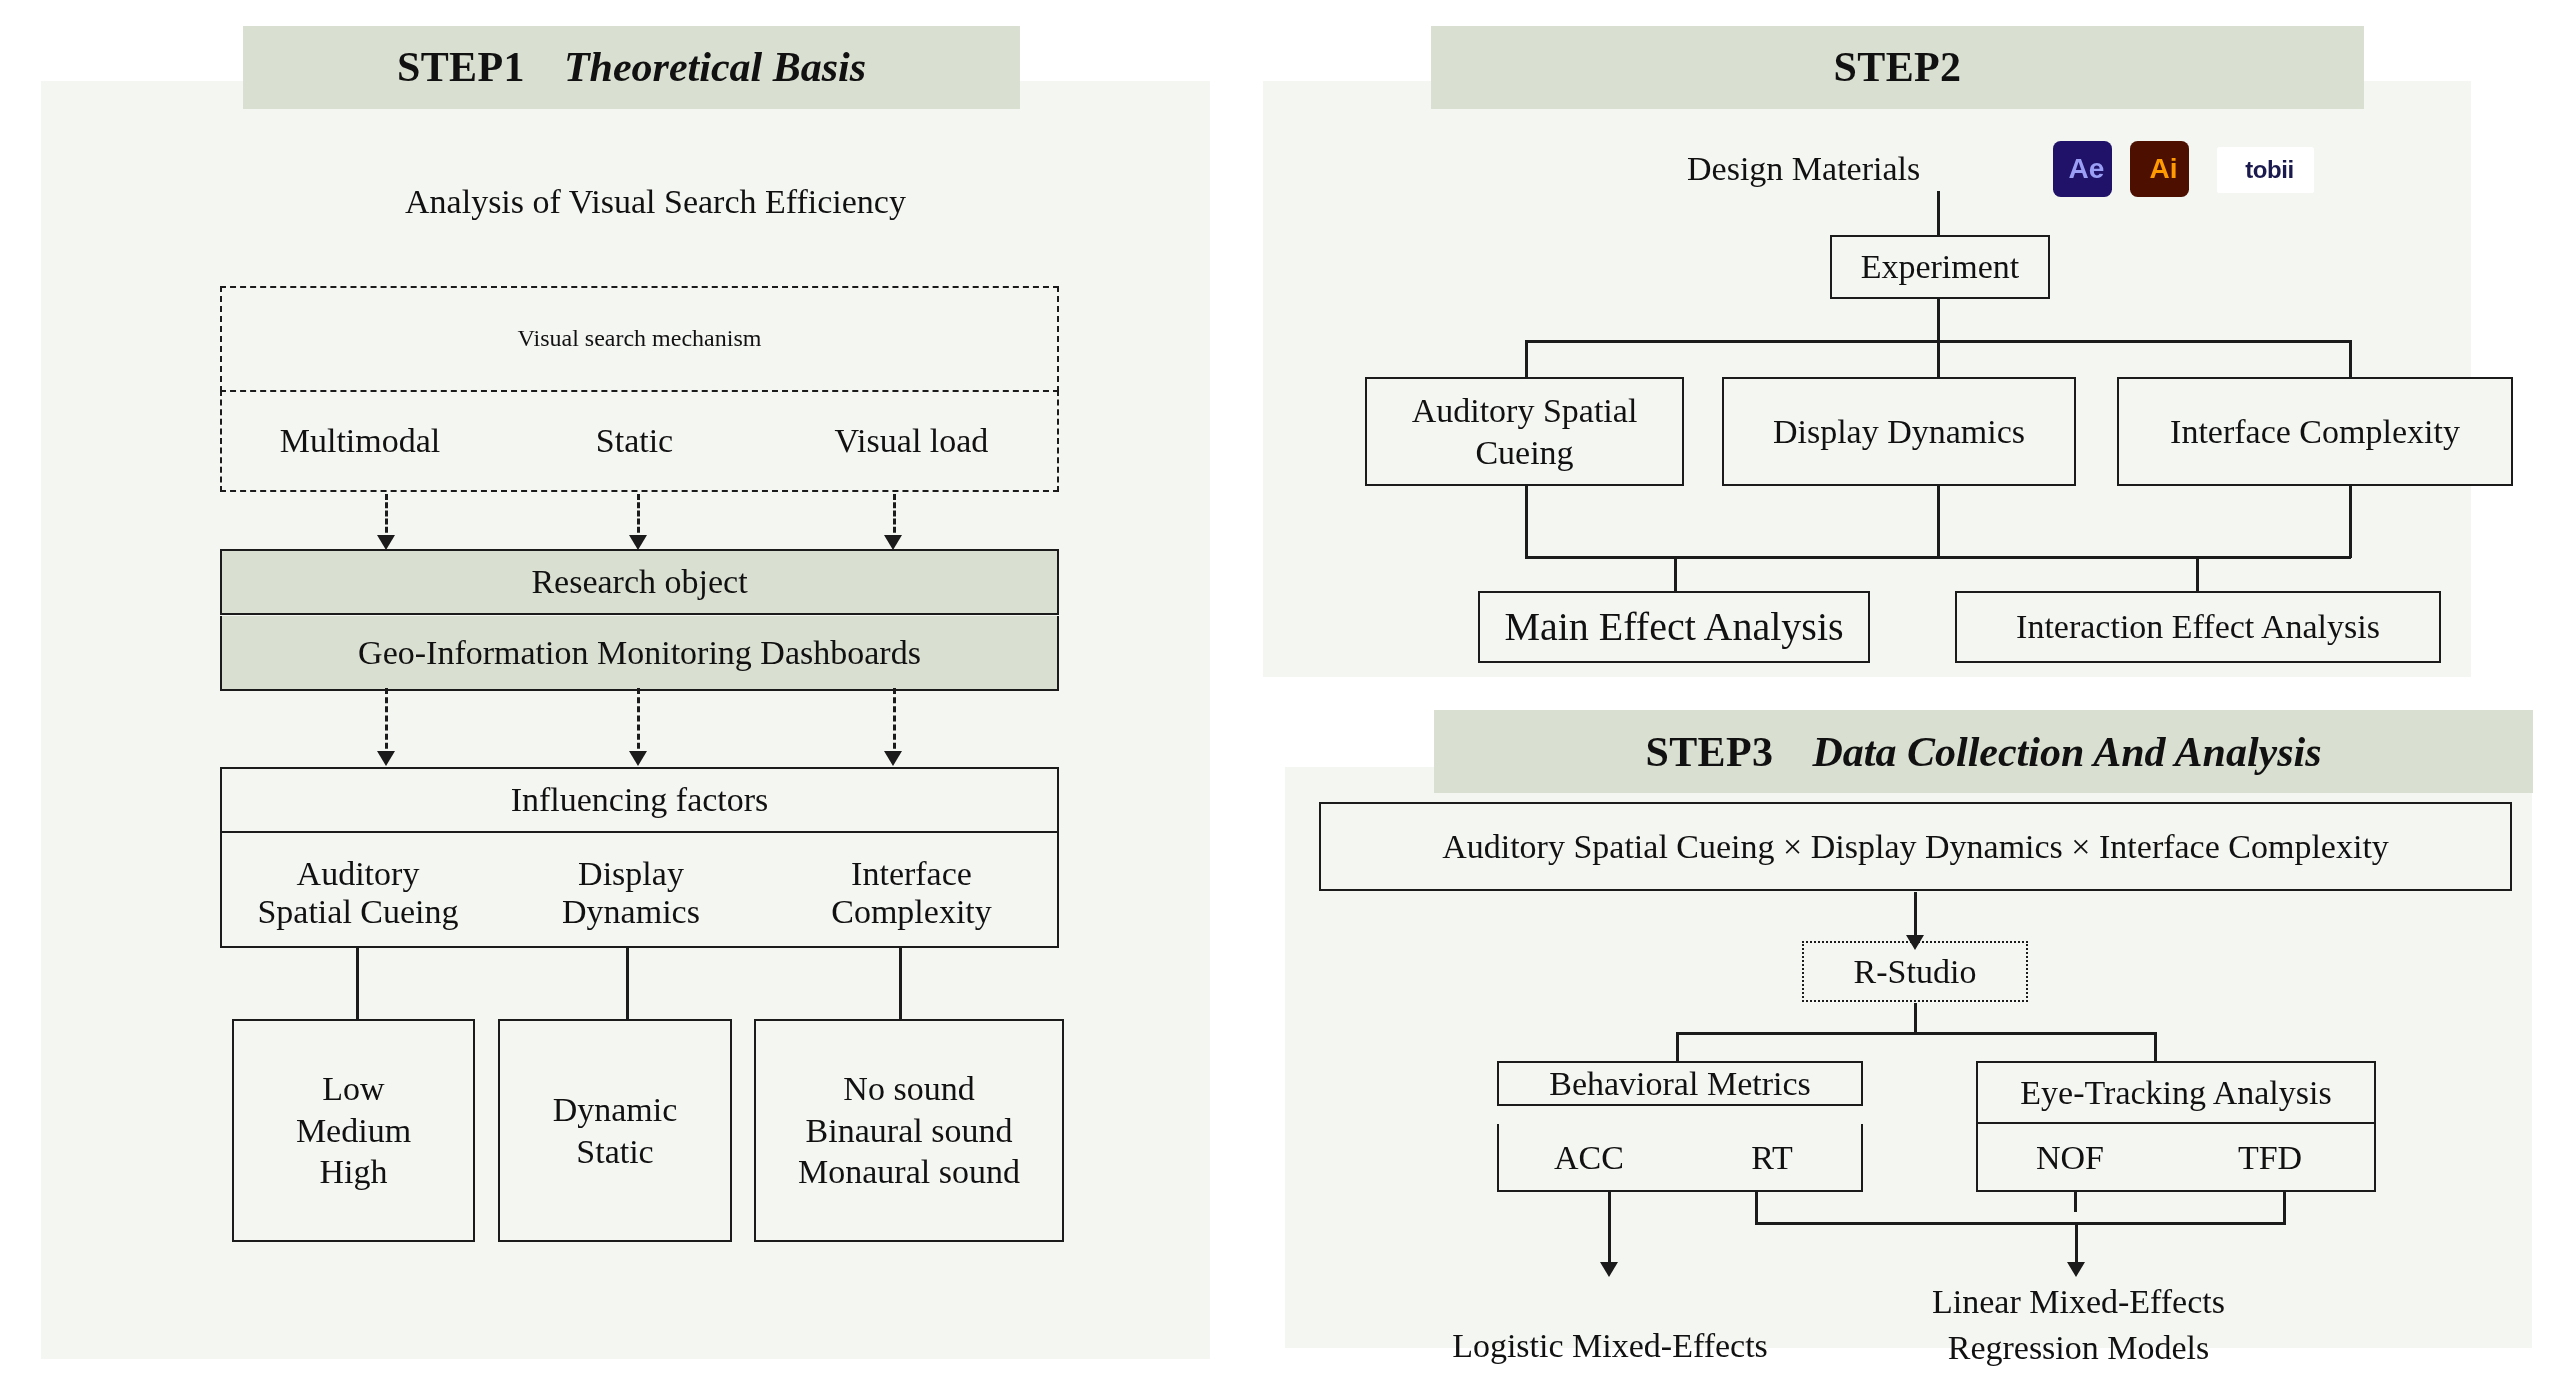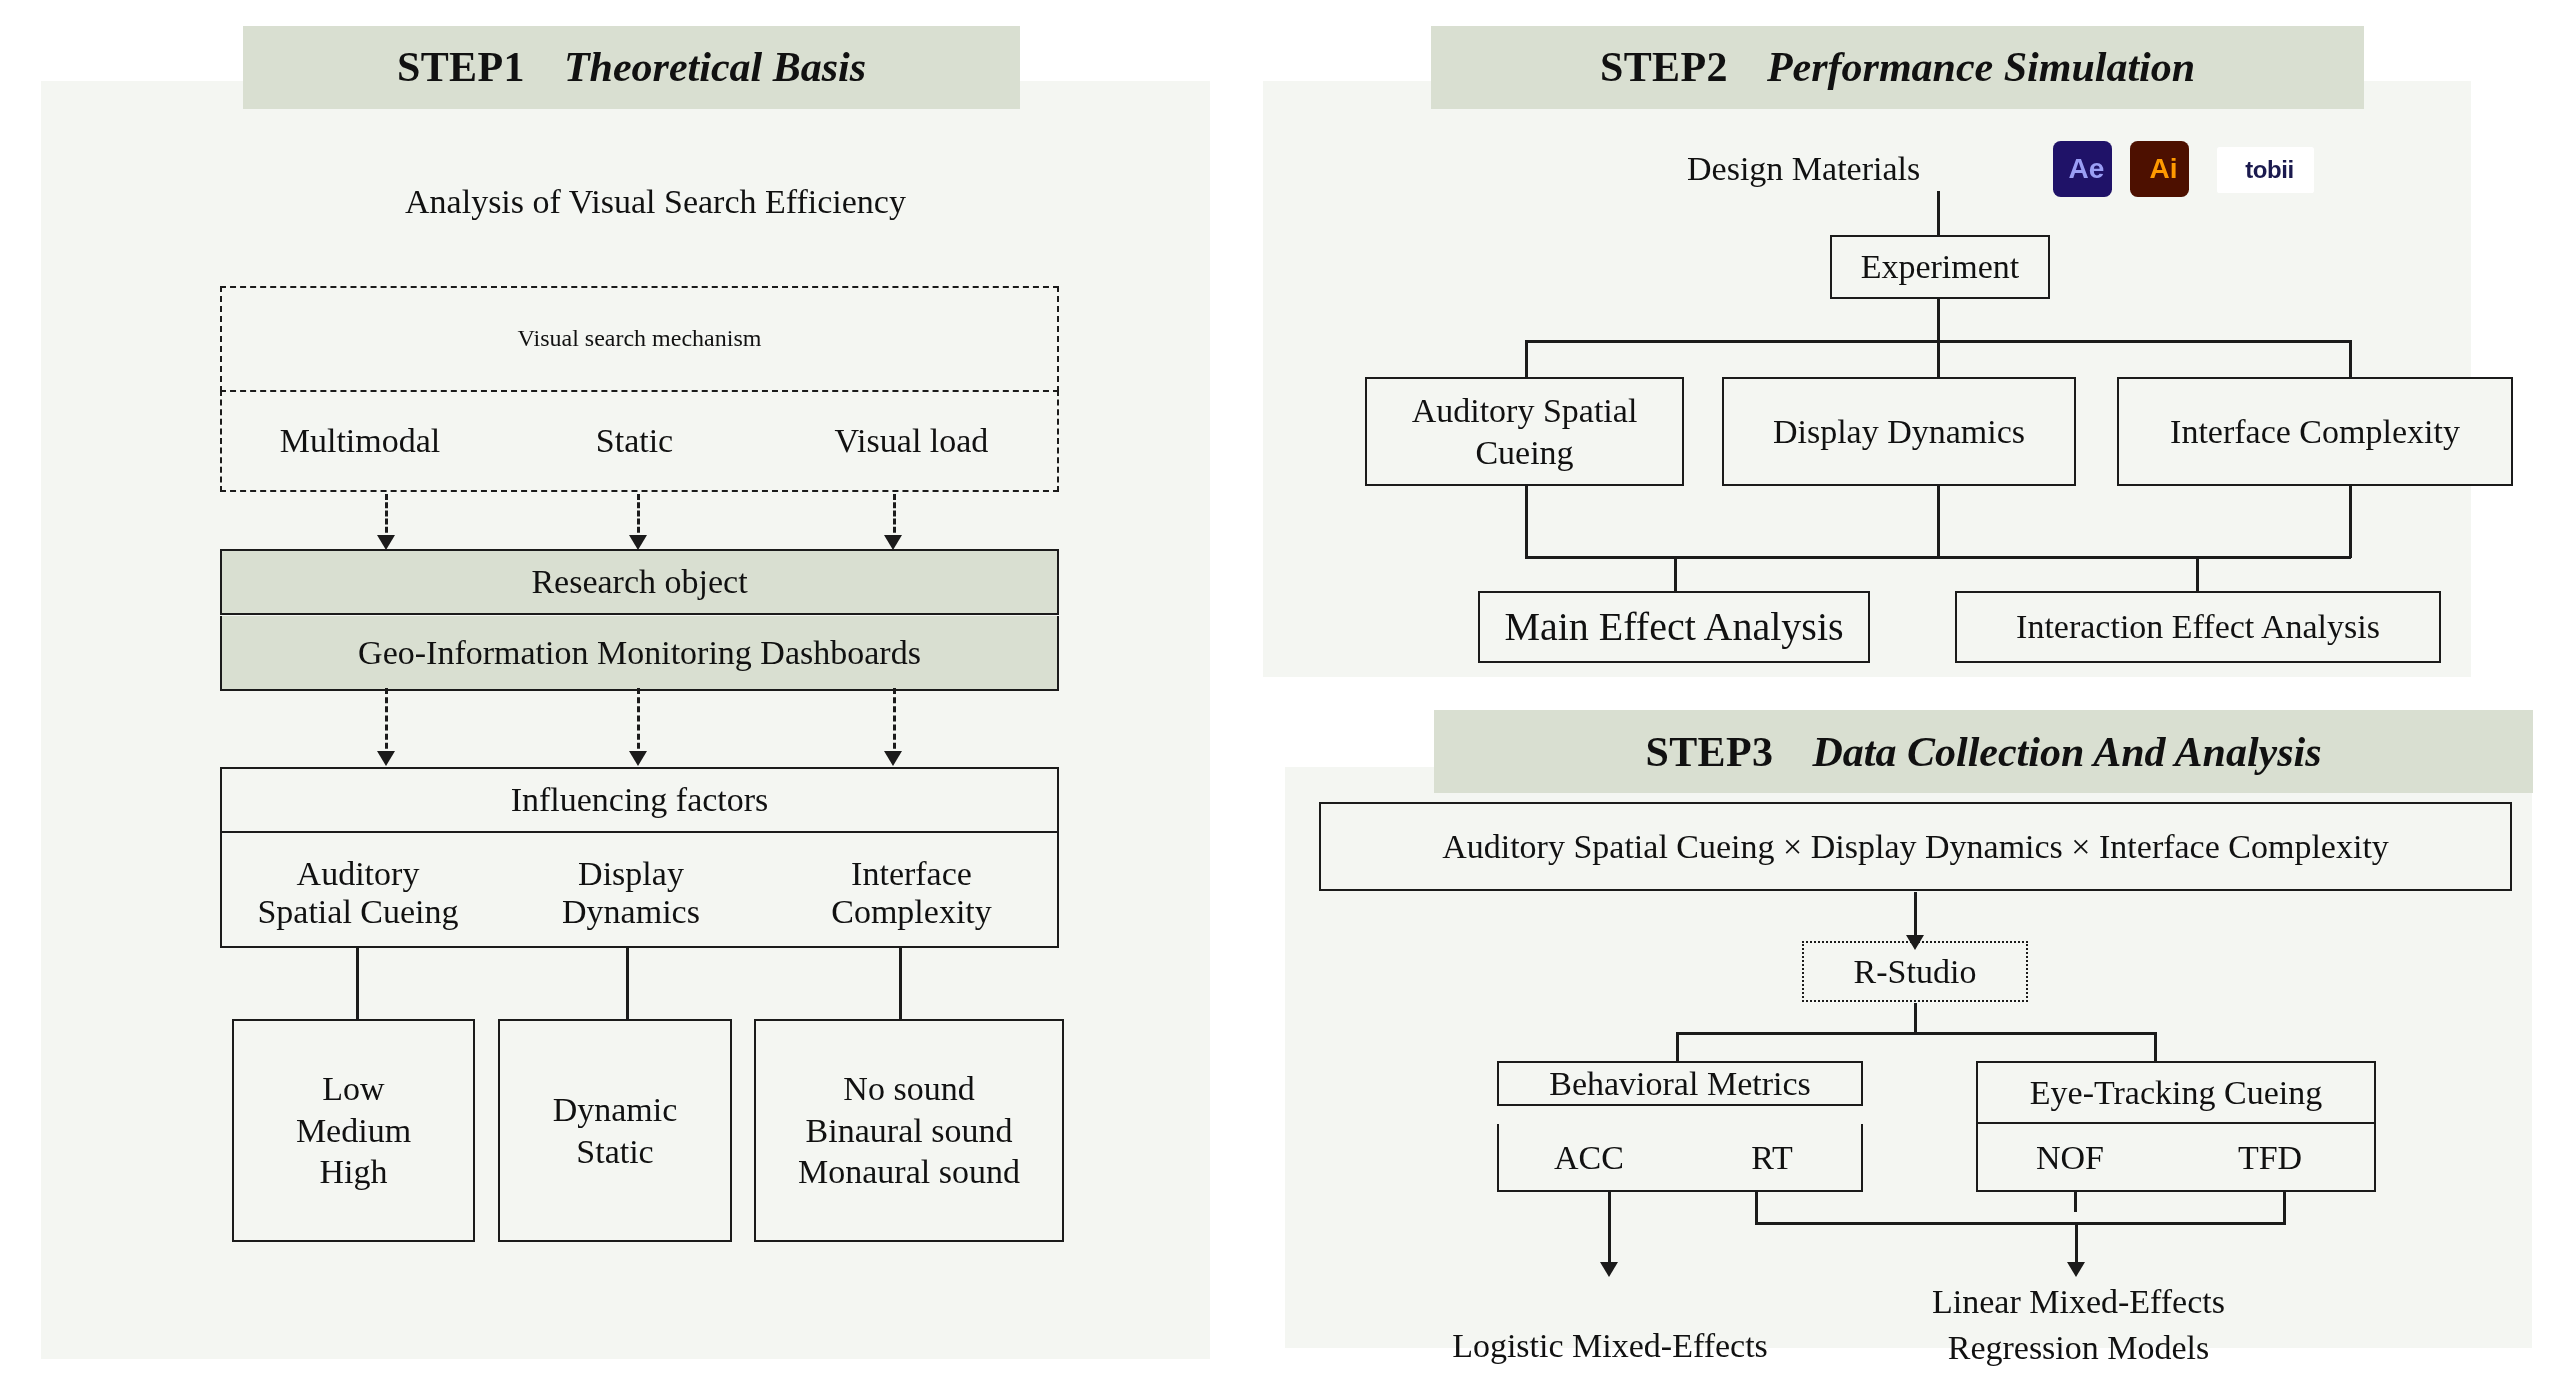--- a/index.html
+++ b/index.html
@@ -135,21 +135,20 @@
   <span>Static</span>
 </div>
 <div class="box" style="left:754px;top:1019px;width:310px;height:223px;flex-direction:column;font-size:34px;">
   <span>No sound</span>
   <span>Binaural sound</span>
   <span>Monaural sound</span>
 </div>
 
 <div class="step-header" id="hdr2">
   <span class="num">STEP2</span>
-  <span class="ttl">Performance Simulation</span>
 </div>
 
 <div class="lbl" style="left:1687px;top:150px;font-size:34px;">Design Materials</div>
 <div class="logo" id="logo-ae">Ae</div>
 <div class="logo" id="logo-ai">Ai</div>
 <div class="logo" id="logo-tobii">tobii</div>
 
 <div class="vline" style="left:1937px;top:191px;height:48px;"></div>
 
 <div class="box" style="left:1830px;top:235px;width:220px;height:64px;font-size:34px;">Experiment</div>
@@ -194,21 +193,21 @@
 <div class="vline" style="left:1676px;top:1032px;height:38px;"></div>
 <div class="arrow-d" style="left:1667px;top:1065px;"></div>
 <div class="vline" style="left:2154px;top:1032px;height:38px;"></div>
 <div class="arrow-d" style="left:2146px;top:1065px;"></div>
 
 <div class="box" style="left:1497px;top:1061px;width:366px;height:45px;font-size:34px;">Behavioral Metrics</div>
 <div class="box" style="left:1497px;top:1124px;width:366px;height:68px;border-top:none;"></div>
 <div class="seg" style="left:1508px;top:1126px;width:162px;height:63px;font-size:34px;">ACC</div>
 <div class="seg" style="left:1691px;top:1126px;width:162px;height:63px;font-size:34px;">RT</div>
 
-<div class="box" style="left:1976px;top:1061px;width:400px;height:63px;font-size:34px;">Eye-Tracking Cueing</div>
+<div class="box" style="left:1976px;top:1061px;width:400px;height:63px;font-size:34px;">Eye-Tracking Analysis</div>
 <div class="box" style="left:1976px;top:1124px;width:400px;height:68px;border-top:none;"></div>
 <div class="seg" style="left:1985px;top:1126px;width:170px;height:63px;font-size:34px;">NOF</div>
 <div class="seg" style="left:2185px;top:1126px;width:170px;height:63px;font-size:34px;">TFD</div>
 
 <div class="vline" style="left:1608px;top:1192px;height:77px;"></div>
 <div class="arrow-d" style="left:1600px;top:1262px;"></div>
 
 <div class="vline" style="left:1755px;top:1192px;height:32px;"></div>
 <div class="vline" style="left:2074px;top:1192px;height:20.4px;"></div>
 <div class="vline" style="left:2283px;top:1192px;height:32px;"></div>

